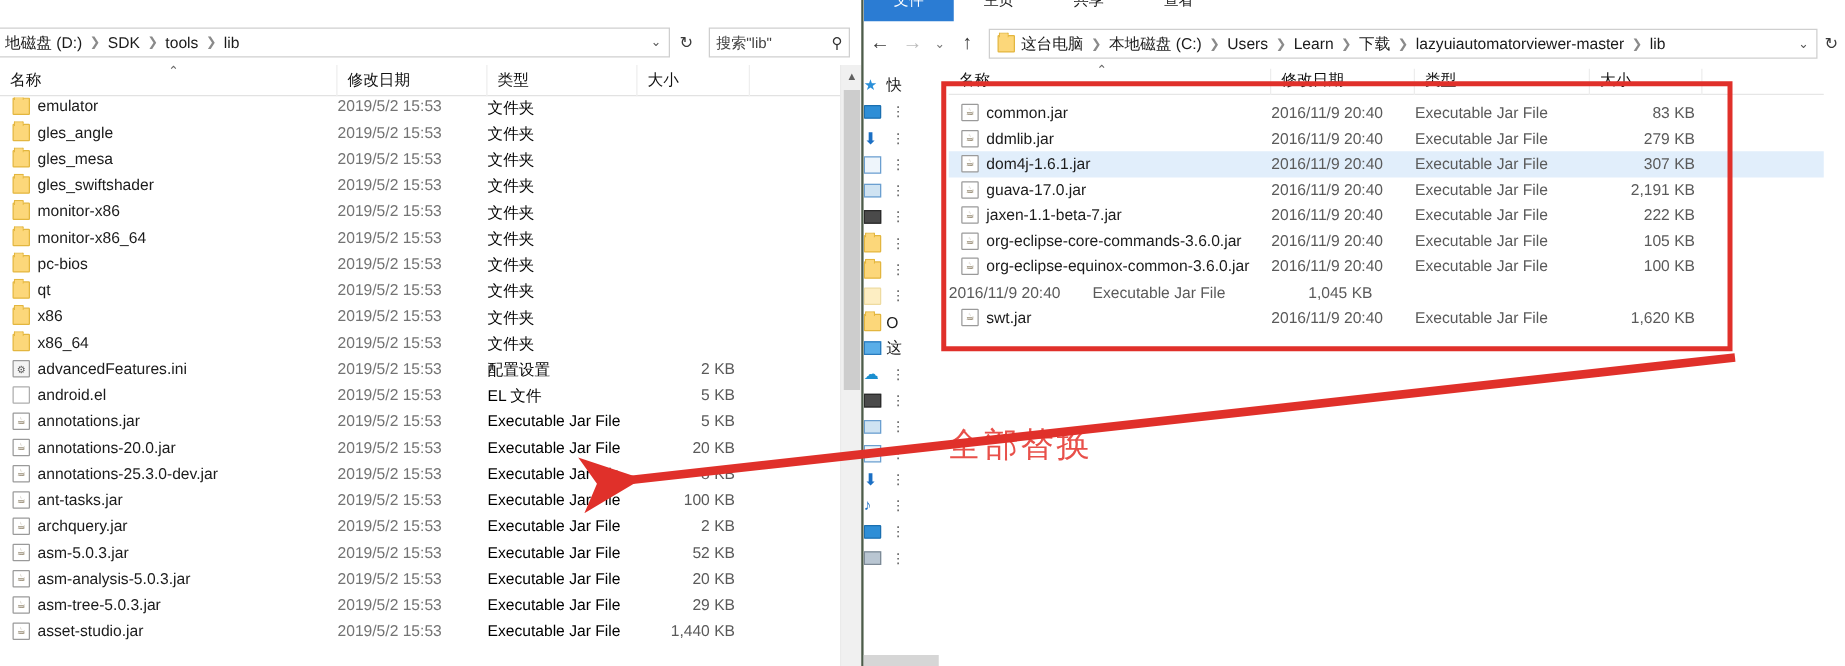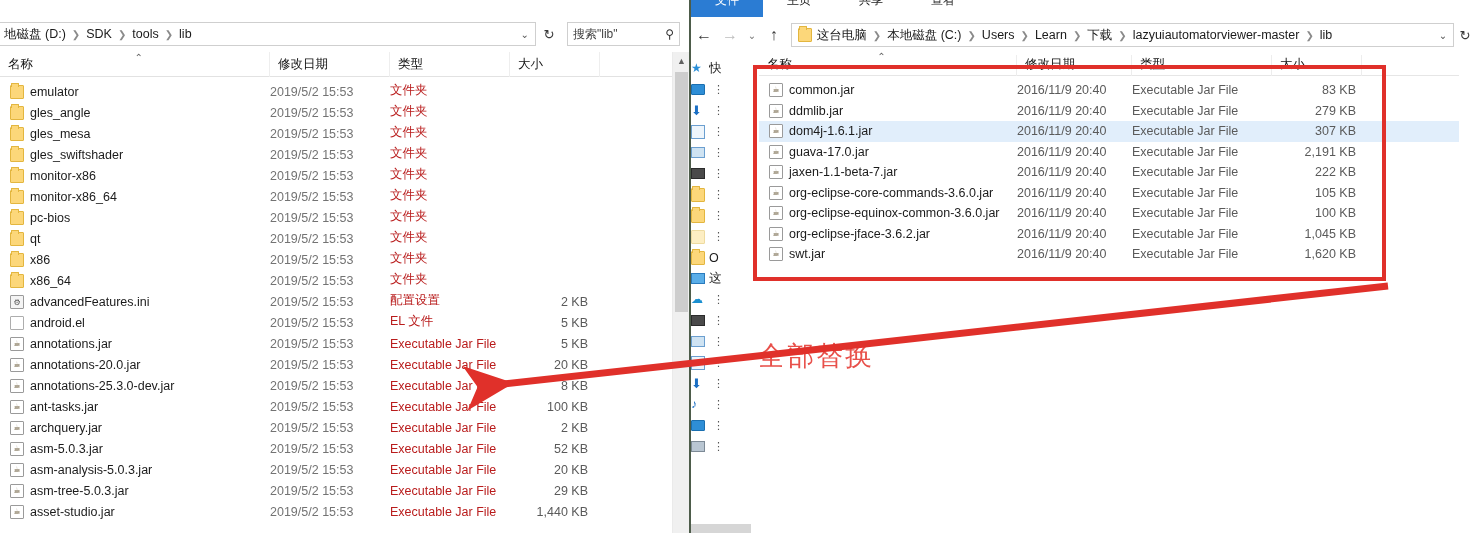--- a/index.html
+++ b/index.html
@@ -51,24 +51,24 @@
   #left-colhdr .ch.sorted::after{
       content:"⌃"; position:absolute; left:50%; top:-7px; font-size:10px; color:#666;
   }
   .lc-name { width:270px; }
   .lc-date { width:120px; }
   .lc-type { width:120px; }
   .lc-size { width:90px; }
   .lc-rest { width:72px; border-right:none !important; }
 
   #left-list { position:absolute; left:0; top:78px; width:672px; height:455px; overflow:hidden; }
-  .lrow { height:21px; display:flex; align-items:flex-end; font-size:12.5px; color:#1b1b1b; }
+  .lrow { height:21px; display:flex; align-items:flex-start; font-size:12.5px; color:#1b1b1b; }
   .lrow .c-name { width:270px; display:flex; align-items:center; gap:6px; padding-left:10px; }
   .lrow .c-date { width:120px; color:#737373; }
-  .lrow .c-type { width:120px; color:#b91c1c;margin-top:19px; }
+  .lrow .c-type { width:120px; color:#000000; }
   .lrow .c-size { width:90px; color:#5a5a5a; text-align:right; padding-right:12px; }
 
   
   #left-scrollbar {
     position:absolute; left:672px; top:52px; width:17px; height:481px;
     background:#f0f0f0; border-left:1px solid #eaeaea;
   }
   #left-scroll-up {
     position:absolute; left:0; top:0; width:17px; height:17px;
     display:flex; align-items:center; justify-content:center;
@@ -616,24 +616,20 @@
         <div class="rrow">
           <div class="c-name">
             <span class="ico ico-jar"></span>
             <span>org-eclipse-equinox-common-3.6.0.jar</span>
           </div>
           <div class="c-date">2016/11/9 20:40</div>
           <div class="c-type">Executable Jar File</div>
           <div class="c-size">100 KB</div>
         </div>
         <div class="rrow">
-          <div class="c-name">
-            <span class="ico ico-jar"></span>
-            <span>org-eclipse-jface-3.6.2.jar</span>
-          </div>
           <div class="c-date">2016/11/9 20:40</div>
           <div class="c-type">Executable Jar File</div>
           <div class="c-size">1,045 KB</div>
         </div>
         <div class="rrow">
           <div class="c-name">
             <span class="ico ico-jar"></span>
             <span>swt.jar</span>
           </div>
           <div class="c-date">2016/11/9 20:40</div>

